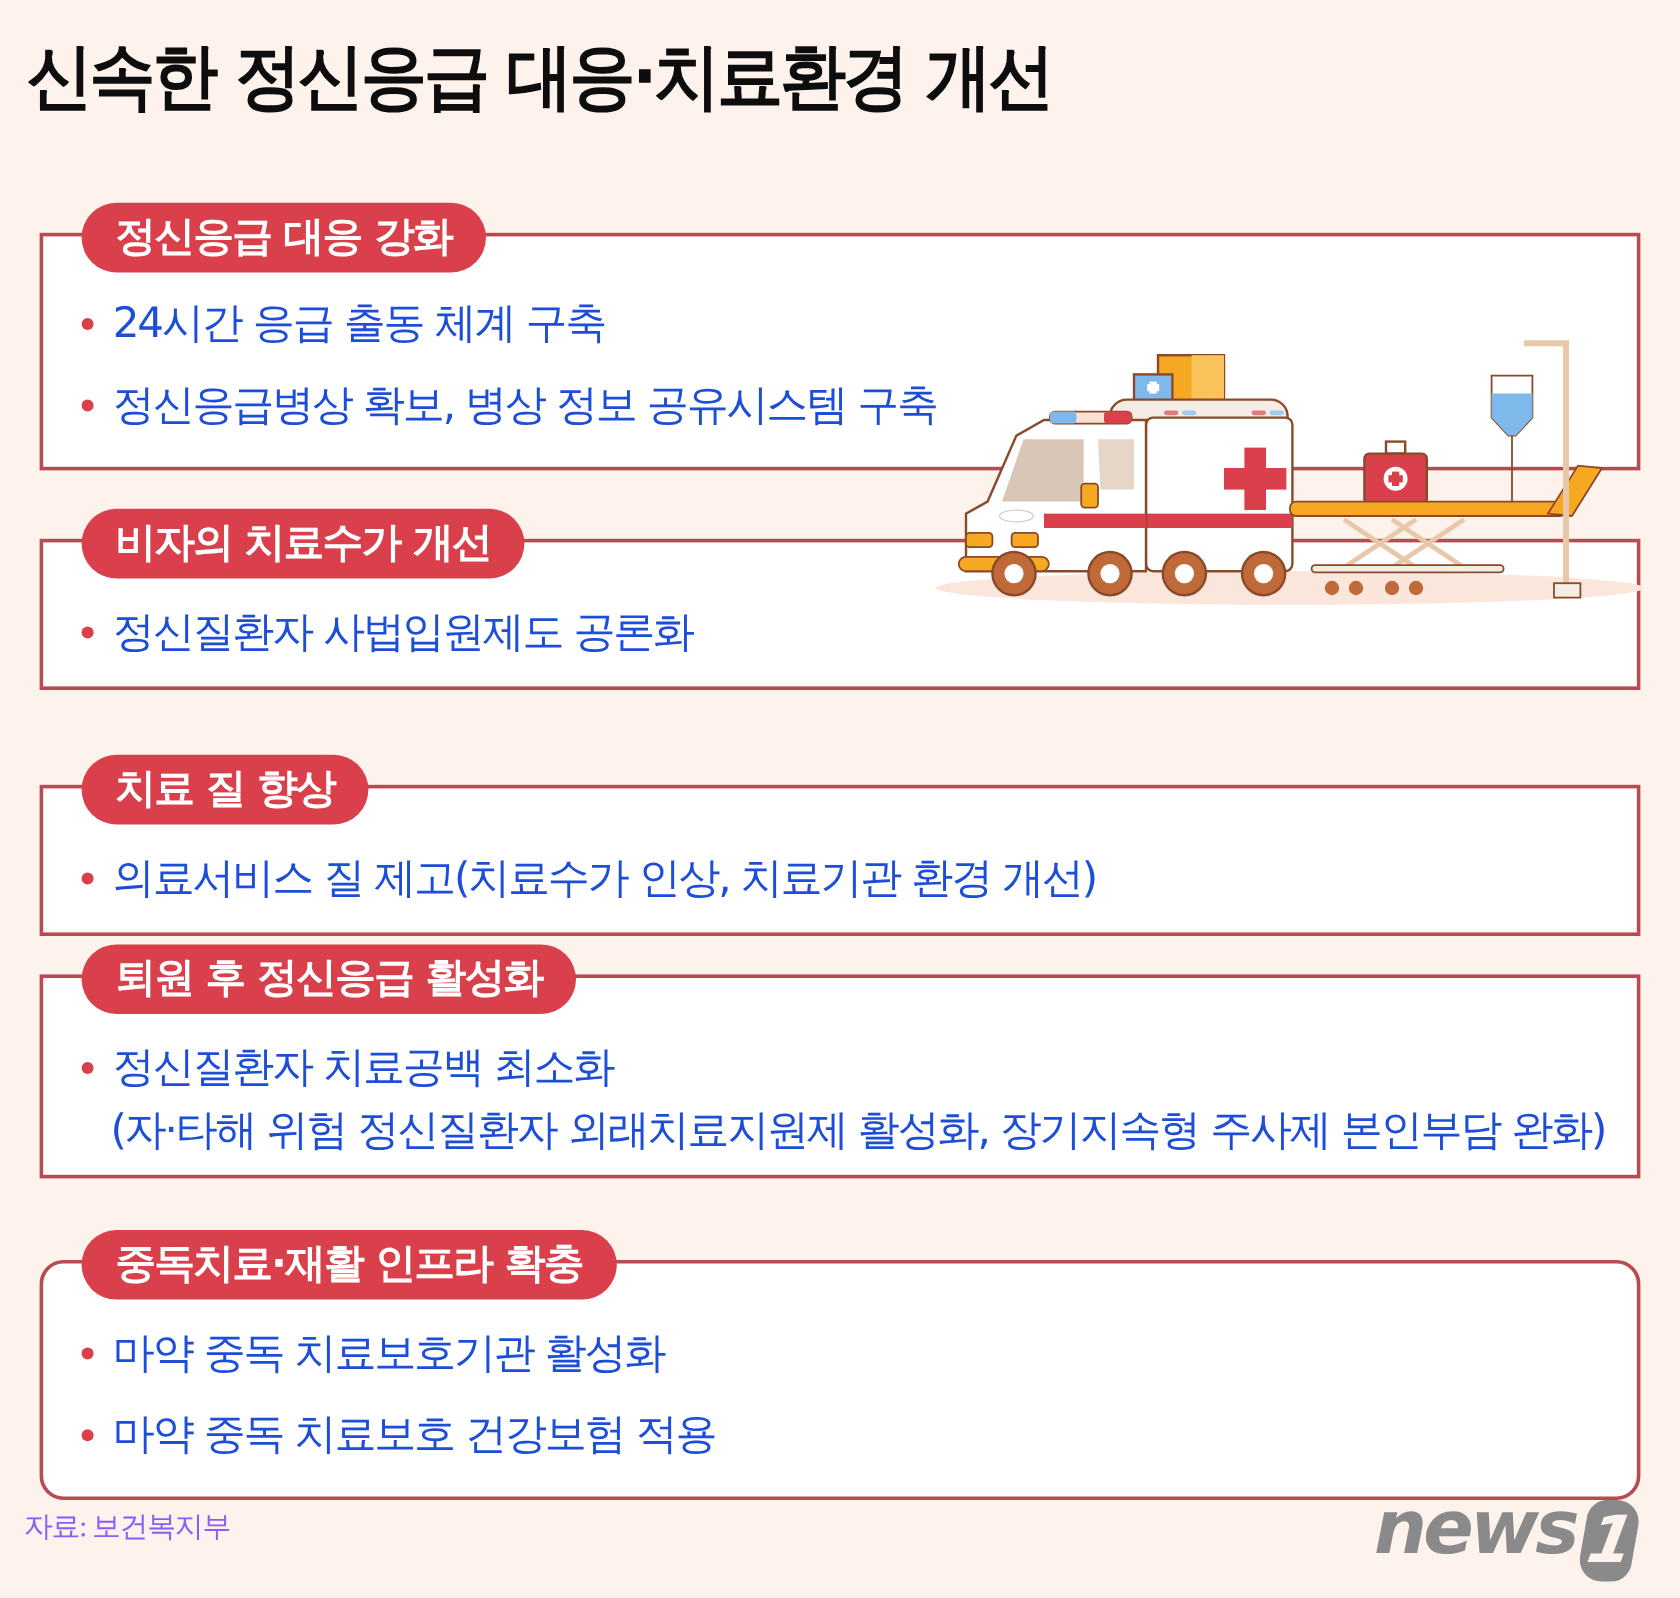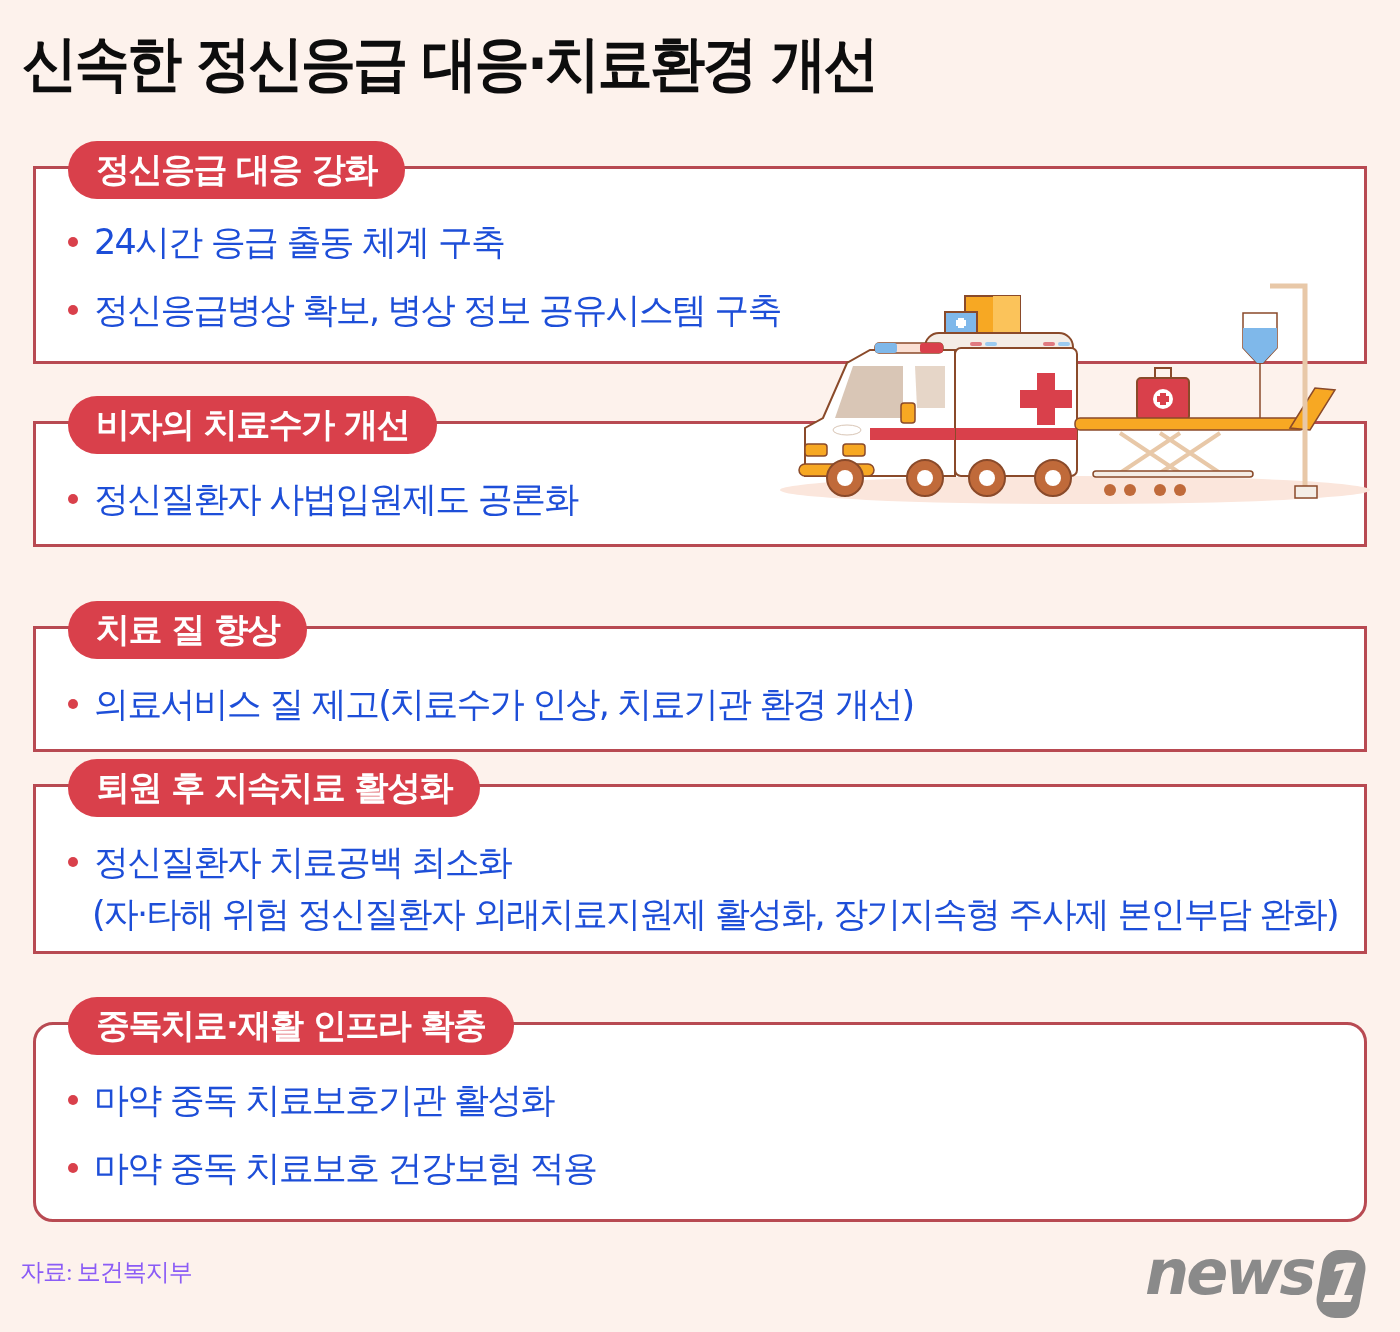--- a/index.html
+++ b/index.html
@@ -15,20 +15,21 @@
     position: absolute; left: 22px; top: 24px;
     font-size: 60px; font-weight: bold; letter-spacing: -3px;
     color: #0d0d0d; white-space: nowrap;
     transform: scaleX(0.92); transform-origin: left top;
   }
   .section {
     position: absolute; left: 33px; width: 1334px;
     border: 3px solid #b84a52;
     background: #ffffff;
     box-sizing: border-box;
+    margin-top: 28px;
   }
   .pill {
     position: absolute; left: 32px; top: -28px;
     height: 58px; line-height: 56px;
     padding: 0 28px;
     background: #d9404b; color: #fff;
     border-radius: 29px;
     font-size: 34px; font-weight: bold; letter-spacing: -1.5px;
     white-space: nowrap;
   }
@@ -95,21 +96,21 @@
   <div class="pill">치료 질 향상</div>
   <div class="items" style="top:52px;">
     <div class="item">
       <span class="dot"></span>
       <span>의료서비스 질 제고(치료수가 인상, 치료기관 환경 개선)</span>
     </div>
   </div>
 </div>
 
 <div class="section" style="top:784px; height:170px;">
-  <div class="pill">퇴원 후 지속치료 활성화</div>
+  <div class="pill">퇴원 후 정신응급 활성화</div>
   <div class="items" style="top:52px;">
     <div class="item">
       <span class="dot"></span>
       <span>정신질환자 치료공백 최소화</span>
       <span class="sub" style="margin-top:6px;">(자·타해 위험 정신질환자 외래치료지원제 활성화, 장기지속형 주사제 본인부담 완화)</span>
     </div>
   </div>
 </div>
 
 <div class="section" style="top:1022px; height:200px;border-radius:20px;">

